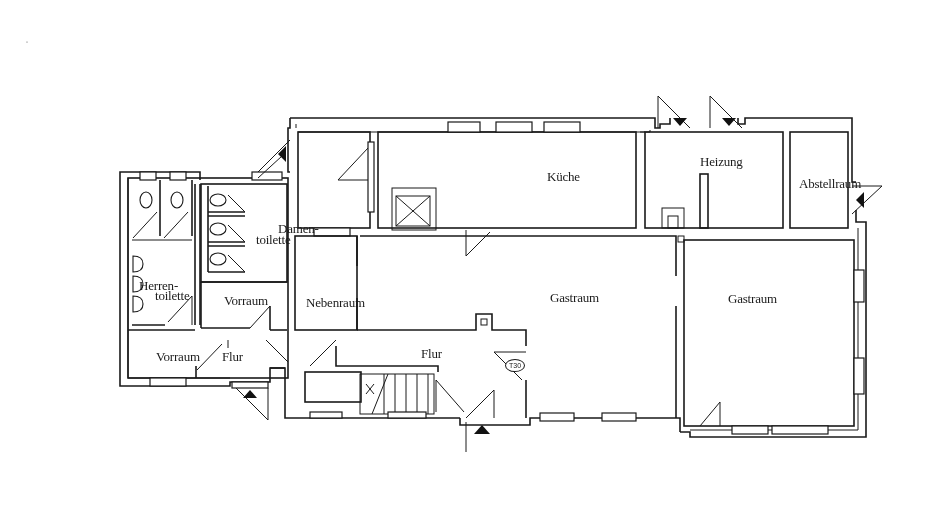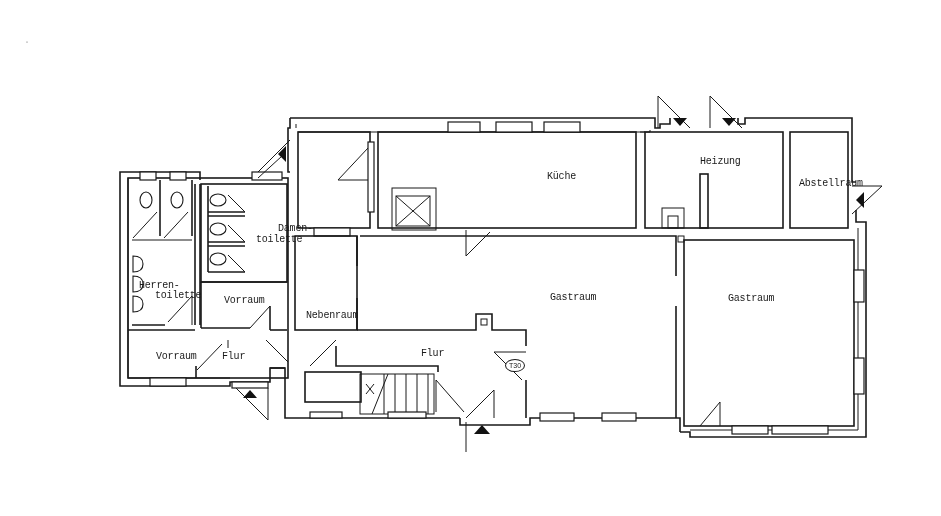--- a/index.html
+++ b/index.html
@@ -6,22 +6,22 @@
     body { width: 941px; height: 516px; overflow: hidden; position: relative; }
     #plan { position: absolute; left: 0; top: 0; width: 941px; height: 516px; }
     .wall { fill: none; stroke: #1a1a1a; stroke-width: 1.6; stroke-linejoin: miter; }
     .thin { fill: none; stroke: #1a1a1a; stroke-width: 1; }
     .door { fill: none; stroke: #1a1a1a; stroke-width: 1; }
     .win { fill: #ffffff; stroke: #1a1a1a; stroke-width: 1.2; }
     .fixture { fill: #ffffff; stroke: #1a1a1a; stroke-width: 1.1; }
     .arrow { fill: #111111; stroke: none; }
     .label {
       position: absolute;
-      font-family: Liberation Mono, monospace;
-      font-size: 10px;
+      font-family: Liberation Serif, serif;
+      font-size: 13px;
       color: #1a1a1a;
       line-height: 9px;
       white-space: nowrap;
       letter-spacing: -0.2px;
     }
     .badge {
       position: absolute;
       width: 18px; height: 11px;
       border: 1px solid #1a1a1a;
       border-radius: 50%;
@@ -246,18 +246,18 @@
 <div class="label" style="left:254px; top:224px;margin-left:24px;">Damen-</div>
 <div class="label" style="left:256px; top:235px;">toilette</div>
 
 <div class="label" style="left:139px; top:281px;">Herren-</div>
 <div class="label" style="left:155px; top:291px;">toilette</div>
 
 <div class="label" style="left:224px; top:296px;">Vorraum</div>
 <div class="label" style="left:156px; top:352px;">Vorraum</div>
 <div class="label" style="left:222px; top:352px;">Flur</div>
 
-<div class="label" style="left:306px; top:298px;margin-top:13px;">Nebenraum</div>
+<div class="label" style="left:306px; top:298px;">Nebenraum</div>
 <div class="label" style="left:550px; top:293px;">Gastraum</div>
 <div class="label" style="left:728px; top:294px;">Gastraum</div>
 <div class="label" style="left:421px; top:349px;">Flur</div>
 
 <div class="badge" style="left:505px; top:359px;">T30</div>
 
 </body></html>

